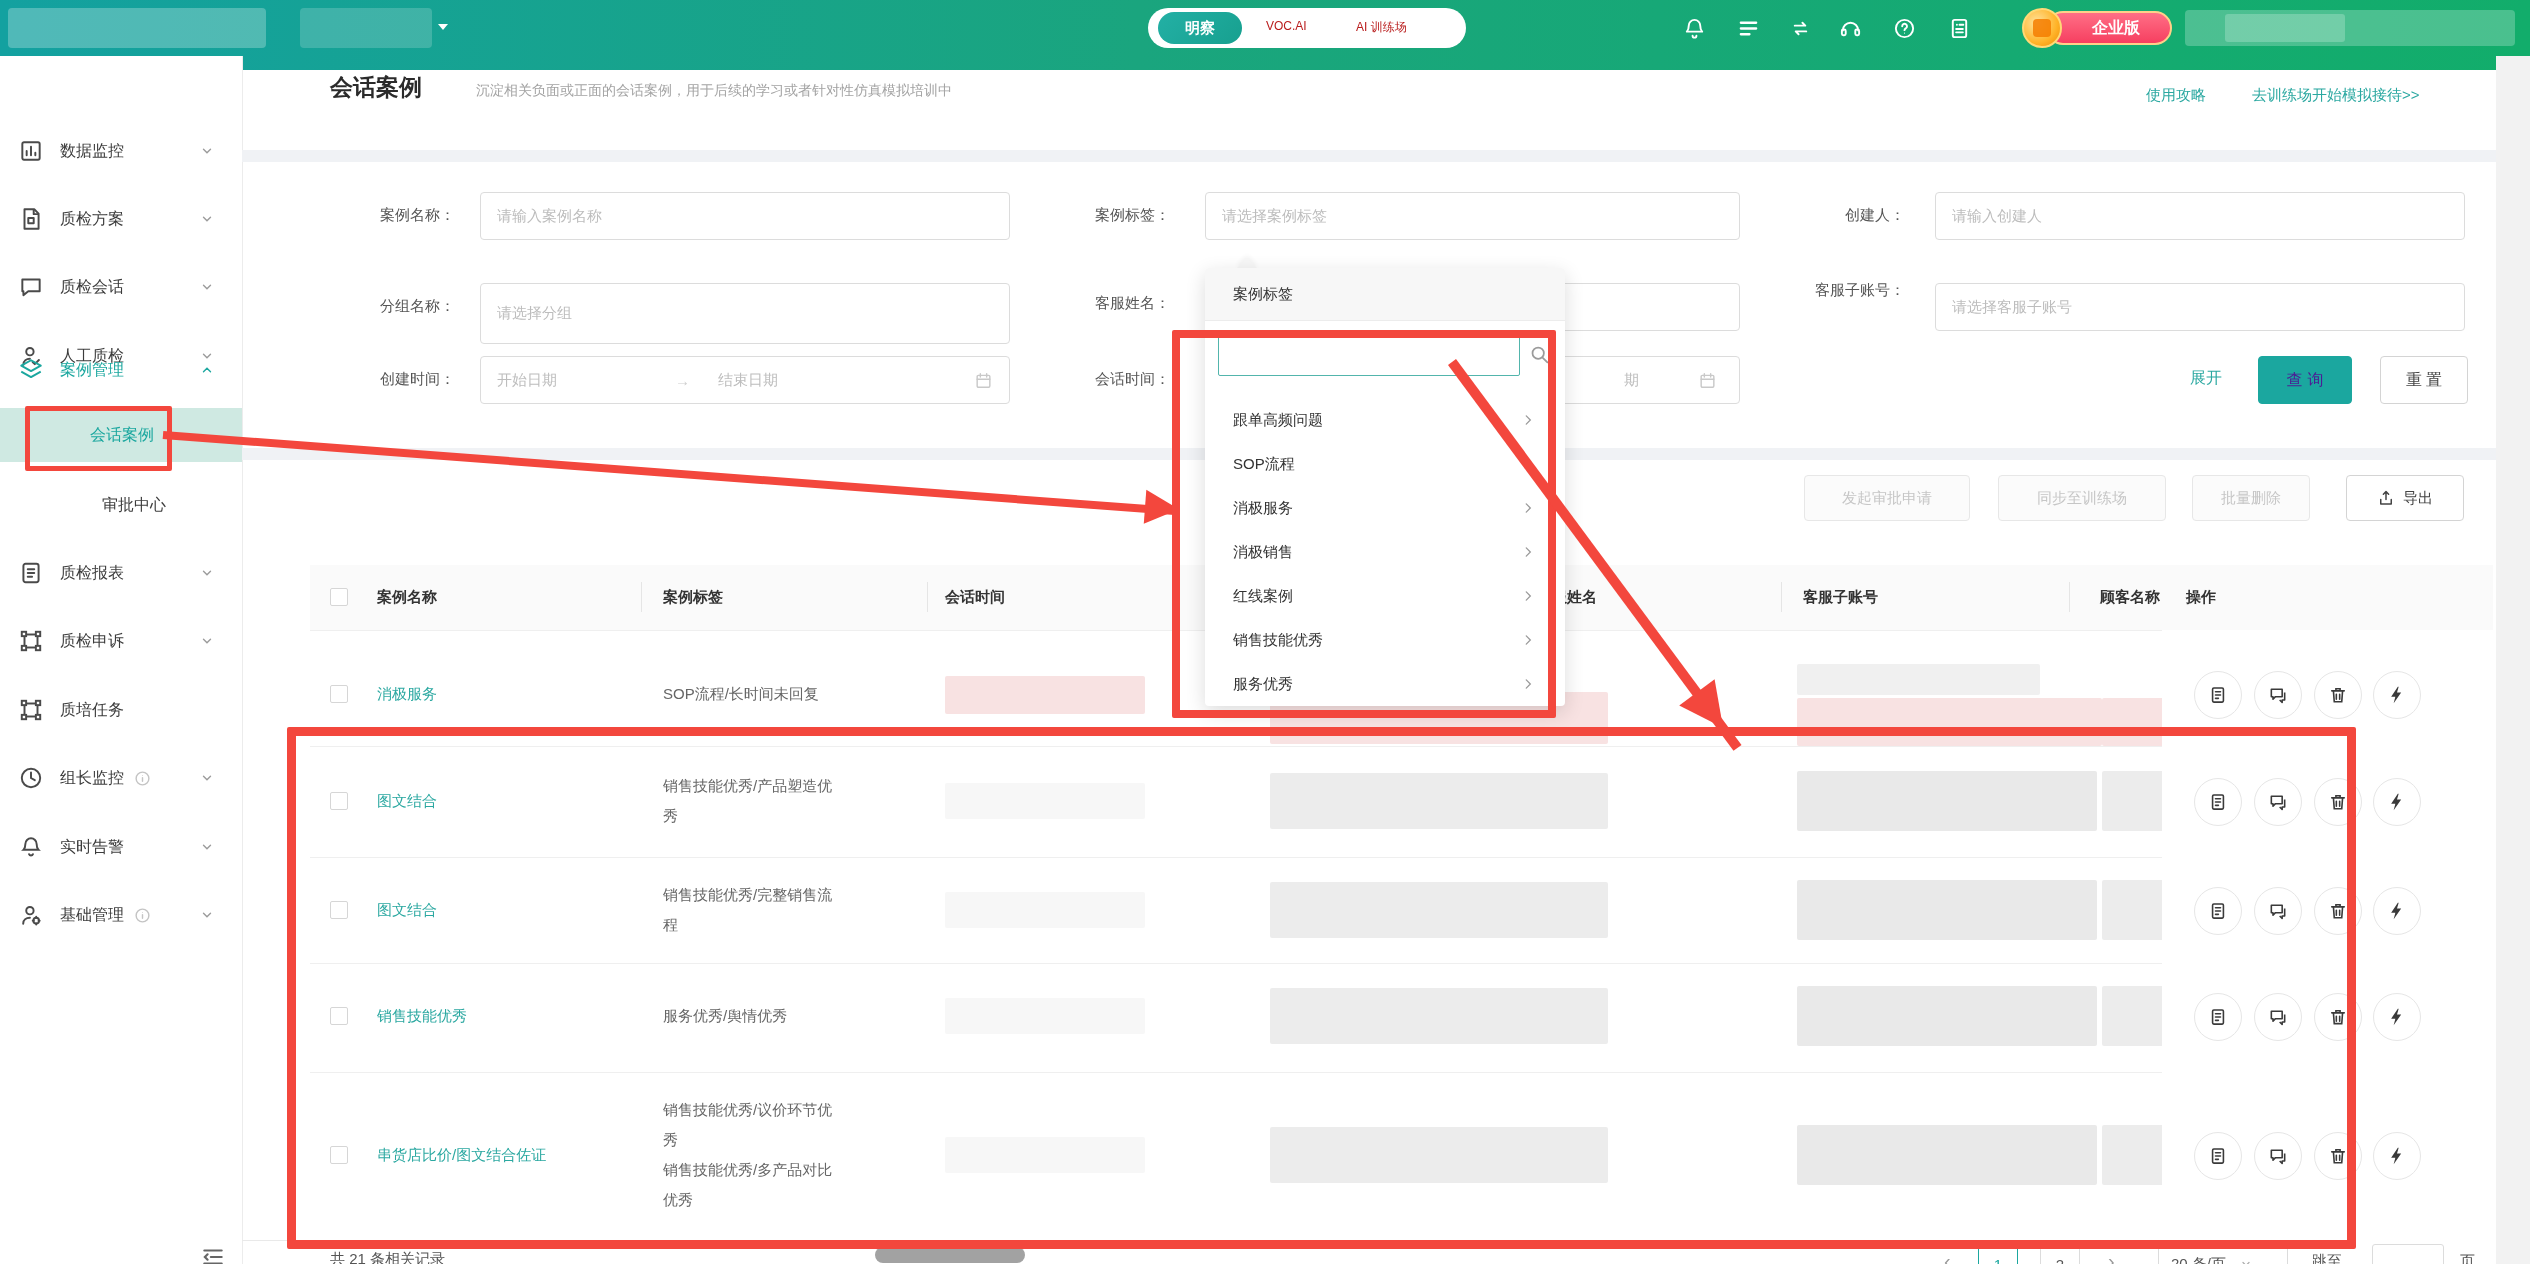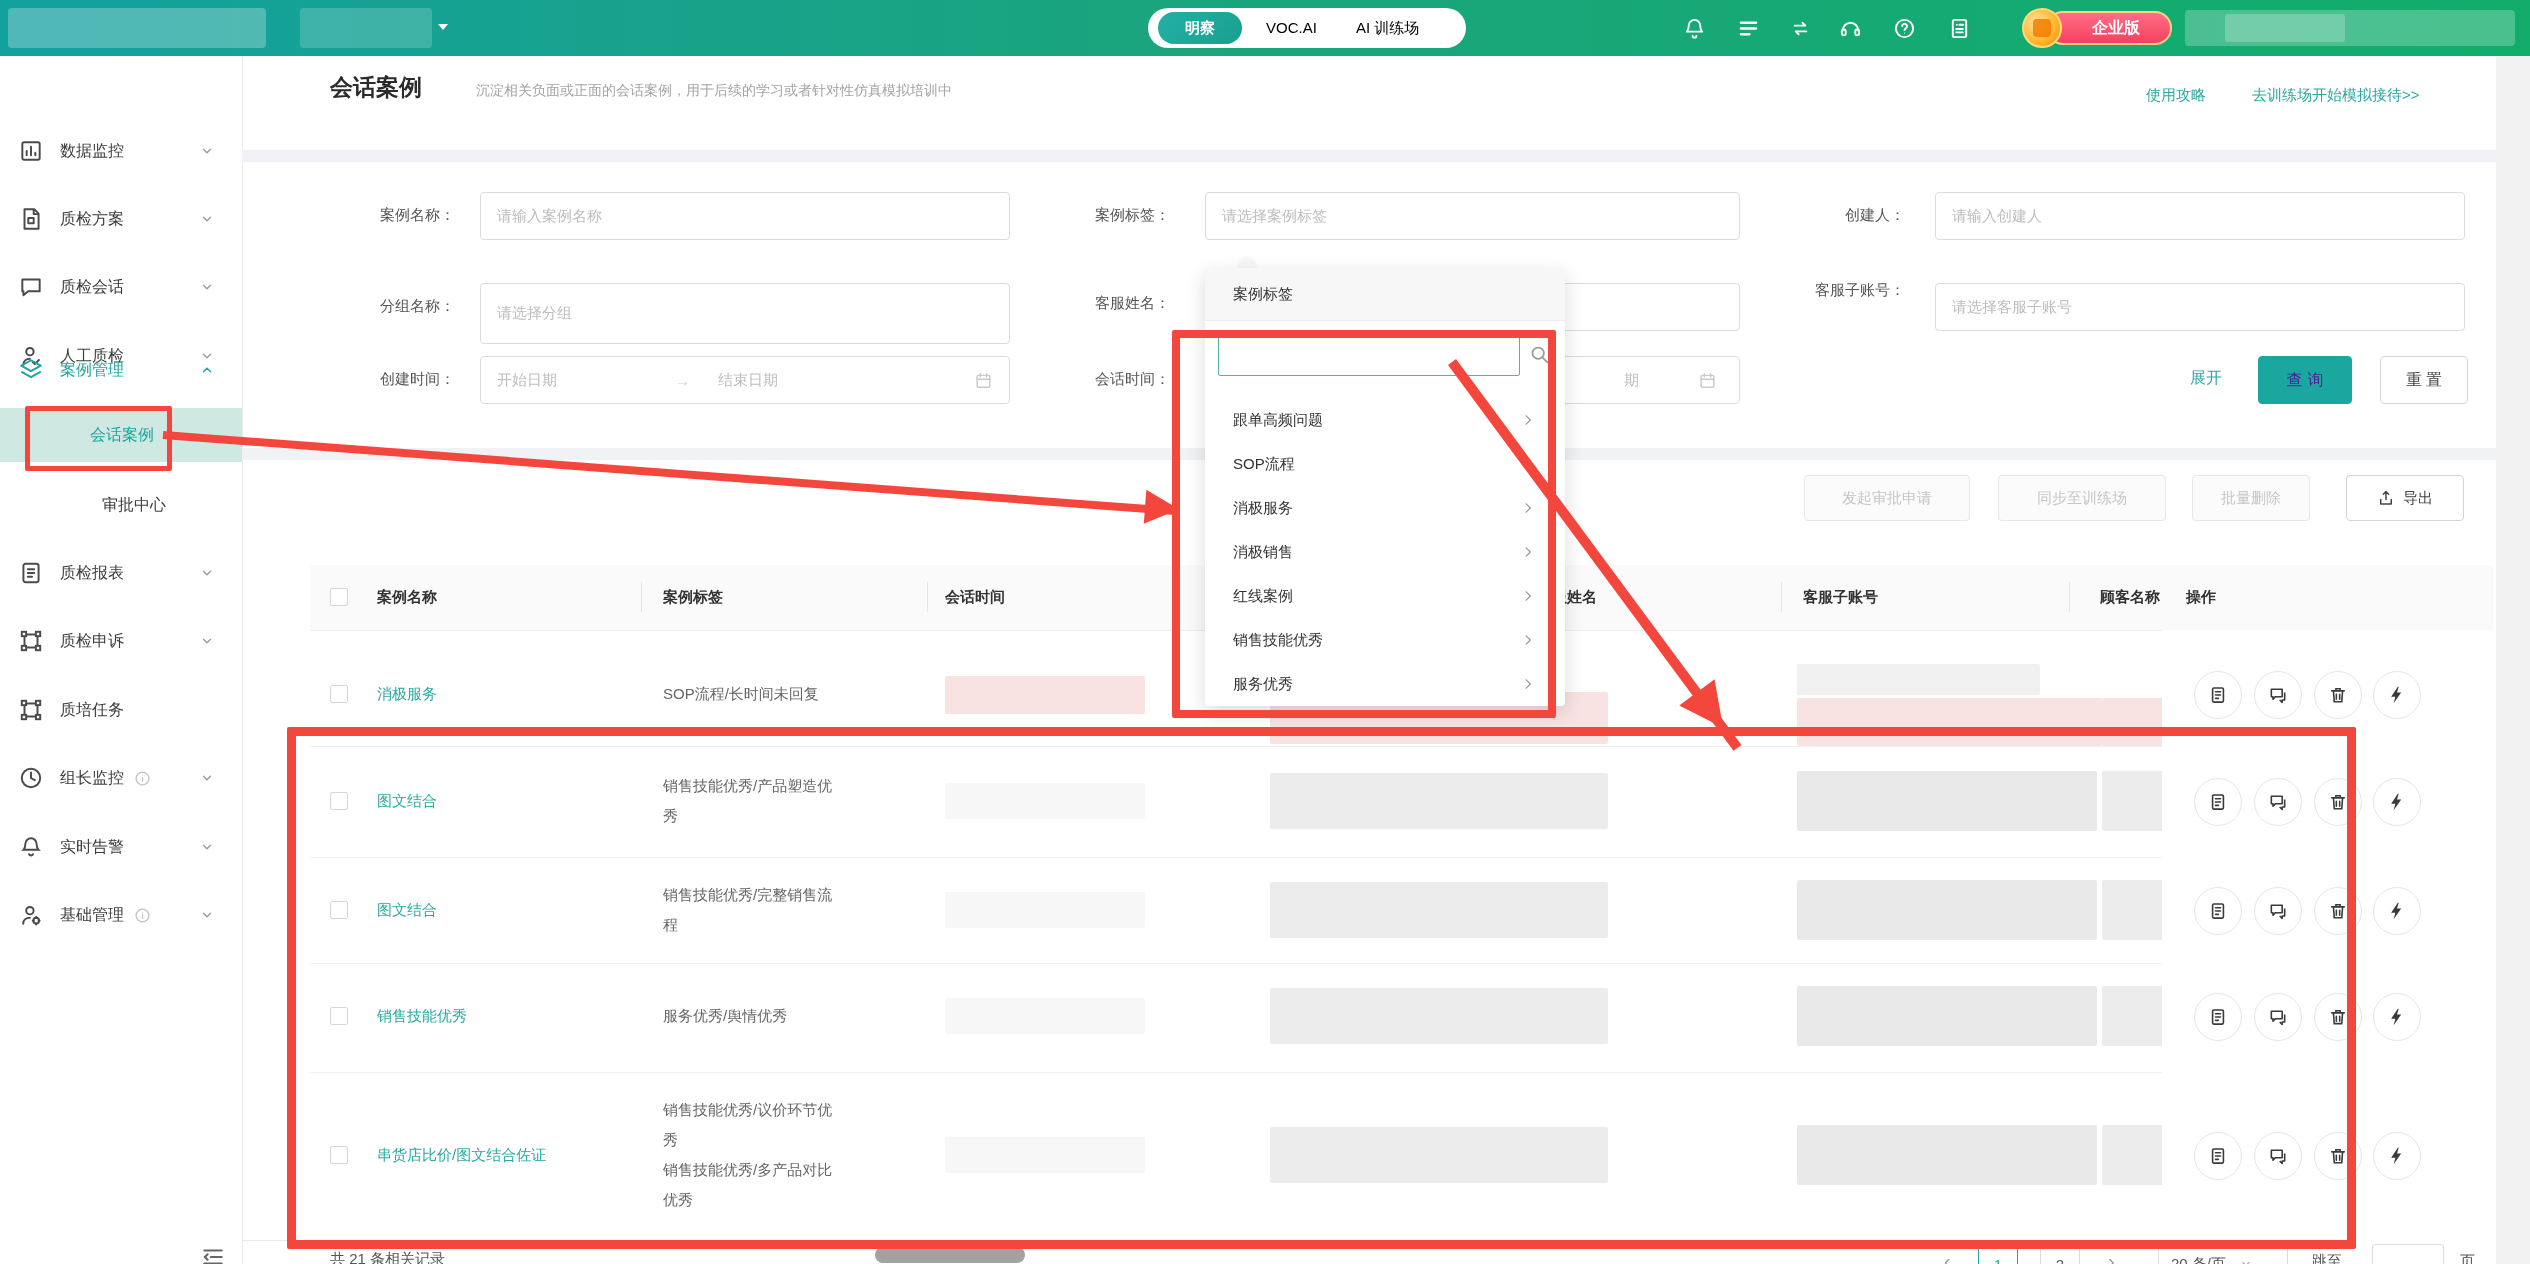--- a/index.html
+++ b/index.html
@@ -1,29 +1,29 @@
 <!DOCTYPE html>
 <html><head>
 <meta charset="utf-8">
 <style>
   html,body{margin:0;padding:0}
   body{width:2530px;height:1264px;overflow:hidden;position:relative;background:#fff;
        font-family:"Liberation Sans","DejaVu Sans",sans-serif;color:#333}
   .abs{position:absolute}
   svg{display:block}
   
-  .topbar{position:absolute;left:0;top:0;width:2530px;height:56px;
+  .topbar{position:absolute;left:0;top:0;width:2530px;height:70px;
           background:linear-gradient(90deg,#13a1a0 0%,#1aa57e 45%,#12ad6b 100%)}
   .blur{background:rgba(255,255,255,.26);border-radius:4px}
   .pill{position:absolute;left:1148px;top:8px;width:318px;height:40px;background:#fff;border-radius:22px;
         display:flex;align-items:center}
   .pill-active{position:absolute;left:10px;top:4px;width:84px;height:32px;border-radius:16px;
         background:linear-gradient(135deg,#23b0a5,#17a08f);color:#fff;font-size:15px;font-weight:bold;
         display:flex;align-items:center;justify-content:center}
-  .pill-tab{color:#000000;font-size:15px}
+  .pill-tab{color:#b91c1c;font-size:12px}
   .tico{position:absolute;top:17px;color:#fff}
   
   .sidebar{position:absolute;left:0;top:56px;width:242px;height:1208px;background:#fff;border-right:1px solid #ececec}
   .s-item{position:absolute;left:0;width:242px;height:56px;display:flex;align-items:center;padding-left:18px;box-sizing:border-box;cursor:pointer}
   .s-ico{width:26px;height:26px;color:#4a4a4a;flex:0 0 auto}
   .s-lab{font-size:16px;color:#3c3c3c;margin-left:16px}
   .s-chev{position:absolute;right:28px;color:#9b9b9b}
   .s-info{margin-left:10px;color:#c4c4c4}
   .teal{color:#1ba79f !important}
   

